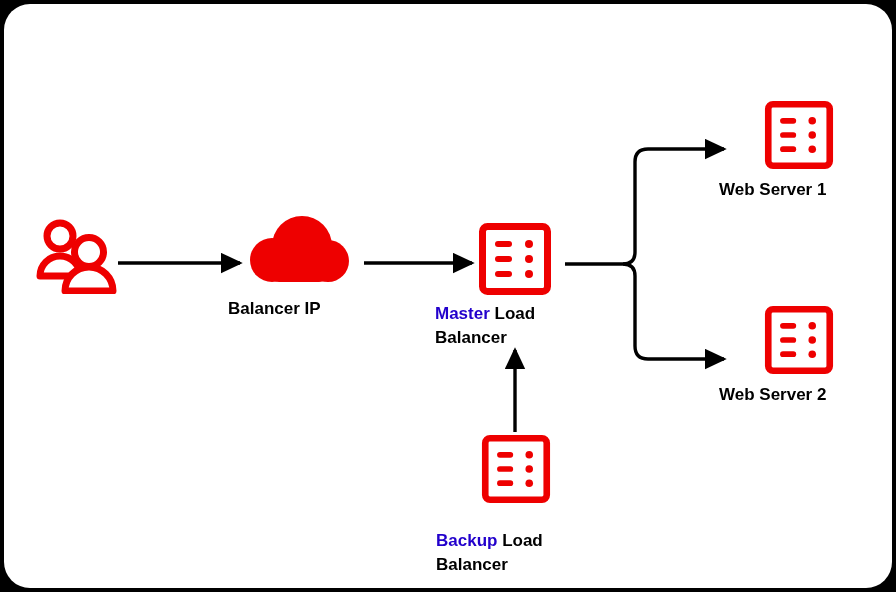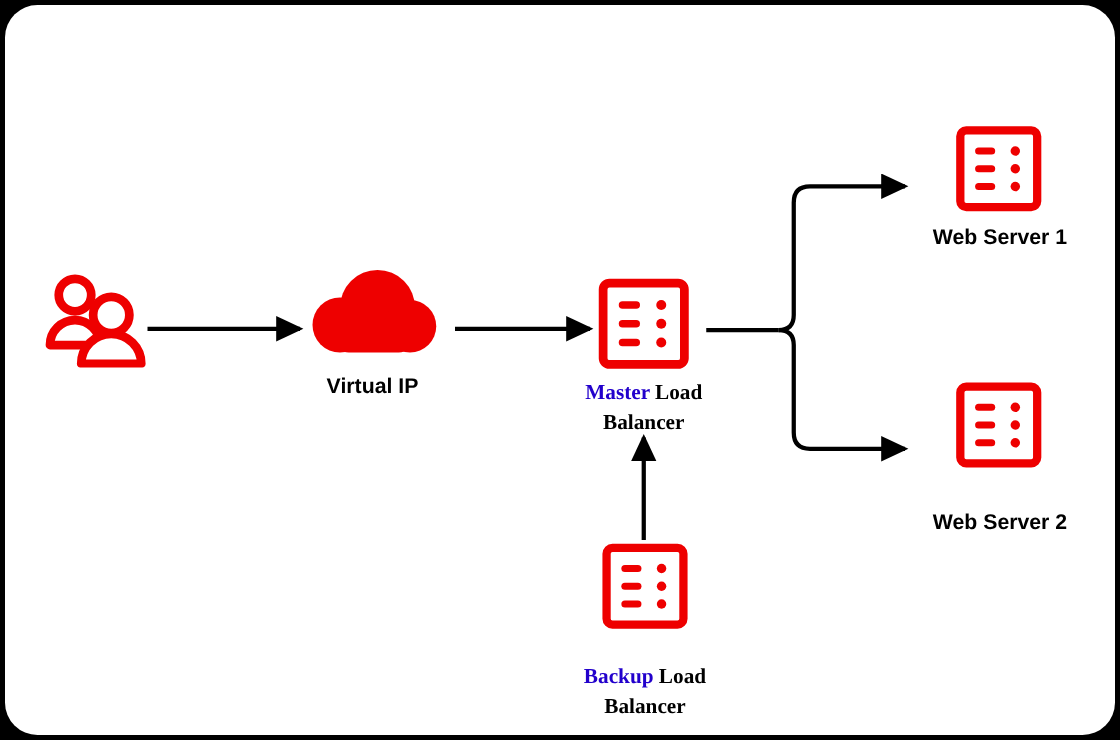--- a/index.html
+++ b/index.html
@@ -32,31 +32,29 @@
     border-radius: 26px;
     overflow: hidden;
   }
 
   
   .node {
     position: absolute;
   }
   .node-label {
     position: absolute;
-    text-align: center;
     font-family: "Liberation Sans", sans-serif;
     font-weight: bold;
     font-size: 17px;
     line-height: 24px;
     color: #000000;
     white-space: nowrap;
   }
   .node-label.wrap {
     white-space: normal;
-    font-family: Liberation Serif, serif;
   }
   .accent {
     color: #2200cc;
   }
 
   
   .layer {
     position: absolute;
     left: 0;
     top: 0;
@@ -118,21 +116,21 @@
       <svg width="108" height="70" viewBox="0 0 108 70" xmlns="http://www.w3.org/2000/svg">
         <g fill="#ee0000">
           <circle cx="58" cy="30" r="30"></circle>
           <circle cx="28" cy="44" r="22"></circle>
           <circle cx="84" cy="45" r="21"></circle>
           <rect x="24" y="44" width="62" height="22" rx="11"></rect>
         </g>
       </svg>
     </div>
     <div class="node-label" style="left:224px; top:293px; width:140px;">
-      <span>Virtual IP</span>
+      <span>Balancer IP</span>
     </div>
 
     <div class="node" style="left:474px; top:218px; width:74px; height:74px;">
       <svg width="74" height="74" viewBox="0 0 74 74" xmlns="http://www.w3.org/2000/svg">
         <rect x="4.5" y="4.5" width="65" height="65" rx="5" ry="5" fill="#ffffff" stroke="#ee0000" stroke-width="7"></rect>
         <g fill="#ee0000">
           <rect x="17" y="19" width="17" height="6" rx="3"></rect>
           <rect x="17" y="34" width="17" height="6" rx="3"></rect>
           <rect x="17" y="49" width="17" height="6" rx="3"></rect>
           <circle cx="51" cy="22" r="4"></circle>
@@ -181,18 +179,18 @@
         <g fill="#ee0000">
           <rect x="17" y="19" width="17" height="6" rx="3"></rect>
           <rect x="17" y="34" width="17" height="6" rx="3"></rect>
           <rect x="17" y="49" width="17" height="6" rx="3"></rect>
           <circle cx="51" cy="22" r="4"></circle>
           <circle cx="51" cy="37" r="4"></circle>
           <circle cx="51" cy="52" r="4"></circle>
         </g>
       </svg>
     </div>
-    <div class="node-label" style="left:715px; top:379px; width:162px;margin-top:23px;">
+    <div class="node-label" style="left:715px; top:379px; width:162px;">
       <span>Web Server 2</span>
     </div>
 
   </div>
 </div>
 
 </body></html>

